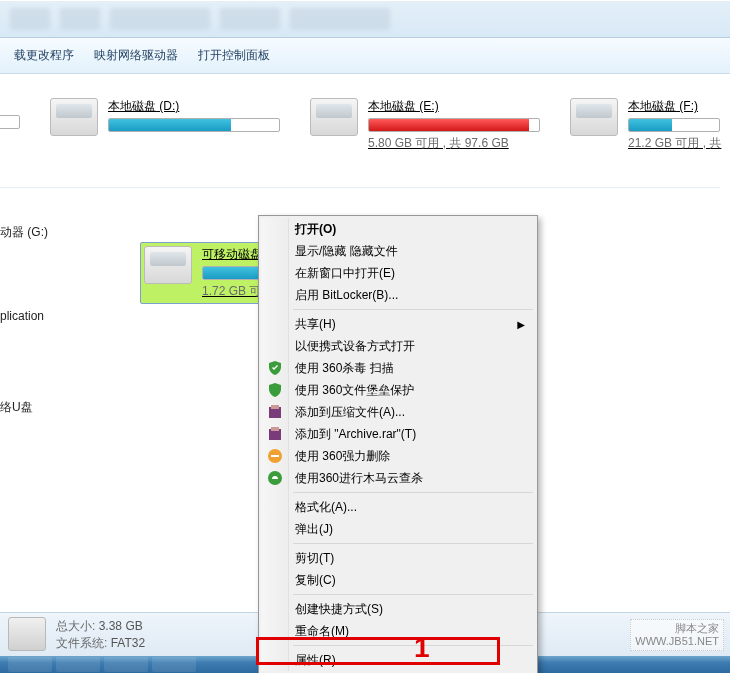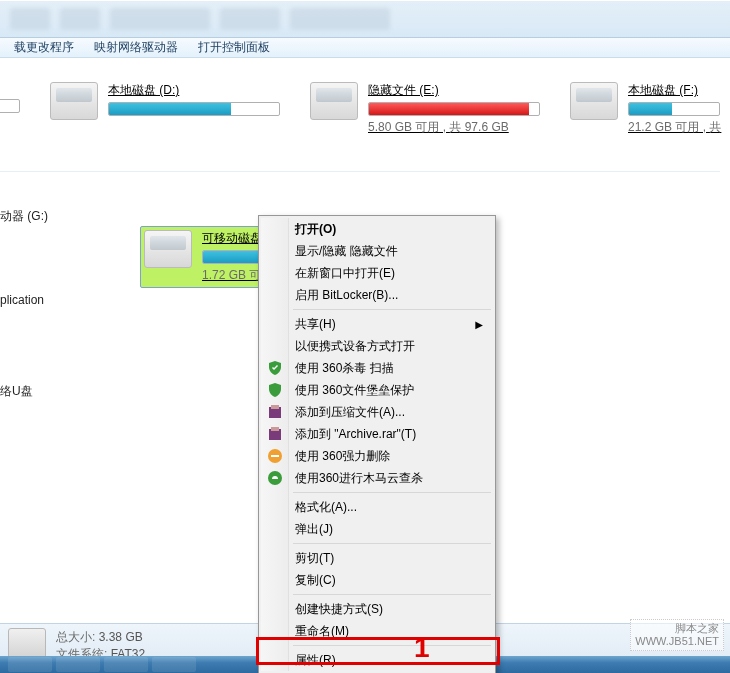--- a/index.html
+++ b/index.html
@@ -3,53 +3,53 @@
 <meta charset="utf-8">
 <style>
   * { box-sizing: border-box; margin: 0; padding: 0; font-family: "Microsoft YaHei", "Segoe UI", Tahoma, sans-serif; }
   body { width: 730px; height: 673px; overflow: hidden; background: #fff; position: relative; font-size: 12px; color: #000; }
 
   .titlebar { height: 38px; background: linear-gradient(#e4eff8,#d8e9f6); border-bottom: 1px solid #b8cee0; display:flex; align-items:center; gap:10px; padding:4px 10px; box-shadow: 0 1px 0 #fff inset;}
   .titlebar .blur { width:60px; height:22px; background:rgba(200,215,228,.7); border-radius:3px; filter:blur(2px);}
   .titlebar .blur.sm{width:40px}
   .titlebar .blur.lg{width:100px}
 
-  .toolbar { height: 20px; background: linear-gradient(#f6fbff,#e3f1fb); border-bottom: 1px solid #c9dceb; display:flex; align-items:center; padding-left:4px; }
+  .toolbar { height: 36px; background: linear-gradient(#f6fbff,#e3f1fb); border-bottom: 1px solid #c9dceb; display:flex; align-items:center; padding-left:4px; }
   .toolbar .btn { padding:4px 10px; color:#1a3b5d; cursor:default; }
 
   .content { position:relative; height: 540px; overflow:hidden; padding-left:0; }
   .drives-row { display:flex; gap:30px; padding:24px 0 8px 0; margin-left:-90px;}
   .drive { width:230px; display:flex; gap:10px; }
   .drive.sel { background:#bef264; border:1px solid #7da2ce; border-radius:2px; padding:3px;margin-top:44px;}
   .hdd-icon { width:48px; height:38px; position:relative; flex:0 0 48px;}
   .hdd-icon::before{content:"";position:absolute;inset:0;background:linear-gradient(#f5f5f5,#d8d8d8);border:1px solid #bbb;border-radius:3px;}
   .hdd-icon::after{content:"";position:absolute;left:6px;right:6px;top:6px;height:14px;background:linear-gradient(#e0e6ea,#c0c8ce);border-radius:2px;}
   .drive-info{flex:1;min-width:0;text-decoration:underline;}
   .drive-name{padding-bottom:3px;}
   .bar{height:14px;width:100%;background:#fff;border:1px solid #b0b0b0;border-radius:2px;overflow:hidden;position:relative;}
   .bar .fill{height:100%;background:linear-gradient(#3fc2e0,#1a9cc4);}
   .bar .fill.red{background:linear-gradient(#ff5a5a,#d41818);}
   .drive-free{color:#6a6a6a;padding-top:3px;white-space:nowrap;}
 
   .section-hdr{color:#1a3b7a;padding:6px 0 4px 0;border-bottom:1px solid #e8eef5;margin-left:-90px;margin-right:10px;}
   .side-entry{position:absolute;left:0;color:#222;white-space:nowrap;}
 
-  .context-menu{position:absolute;left:258px;top:215px;width:238px;background:#f0f0f0;border:1px solid #979797;box-shadow:3px 3px 6px rgba(0,0,0,.28);padding:2px;z-index:50;}
+  .context-menu{position:absolute;left:258px;top:215px;width:280px;background:#f0f0f0;border:1px solid #979797;box-shadow:3px 3px 6px rgba(0,0,0,.28);padding:2px;z-index:50;}
   .cm-gutter{position:absolute;left:2px;top:2px;bottom:2px;width:28px;background:linear-gradient(to right,#f6f6f6,#ededed);border-right:1px solid #e0e0e0;}
   .cm-item{position:relative;display:flex;align-items:center;height:22px;padding-left:34px;padding-right:10px;color:#000;cursor:default;z-index:1;}
   .cm-item.default{font-weight:bold;}
   .cm-sep{position:relative;z-index:1;height:1px;background:#d7d7d7;margin:3px 2px 3px 32px;}
   .cm-arrow{position:absolute;right:10px;font-size:10px;}
   .cm-icon{position:absolute;left:6px;width:16px;height:16px;z-index:2;}
   .cm-icon svg{width:16px;height:16px;}
 
   .red-box{position:absolute;left:256px;top:637px;width:244px;height:28px;border:3px solid #e00000;z-index:60;}
   .red-num{position:absolute;left:414px;top:634px;font:bold 28px/28px Arial;color:#e00000;z-index:61;}
 
-  .statusbar{position:absolute;left:0;right:0;bottom:6px;height:44px;background:linear-gradient(#eef5fb,#dfeaf4);border-top:1px solid #c0d4e6;display:flex;align-items:center;padding-left:56px;gap:20px;font-size:12px;color:#555;}
+  .statusbar{position:absolute;left:0;right:0;bottom:17px;height:44px;background:linear-gradient(#eef5fb,#dfeaf4);border-top:1px solid #c0d4e6;display:flex;align-items:center;padding-left:56px;gap:20px;font-size:12px;color:#555;}
   .statusbar .lbl{color:#6a6a6a;}
   .statusbar .big-ico{position:absolute;left:8px;top:4px;width:38px;height:34px;background:linear-gradient(#f0f0f0,#d0d0d0);border:1px solid #b8b8b8;border-radius:3px;}
 
   .taskbar{position:absolute;left:0;right:0;bottom:0;height:17px;background:linear-gradient(#6fa6cf,#3d7bb0 40%,#2c6aa0);z-index:5;}
   .taskbar .pin{position:absolute;top:1px;width:44px;height:15px;background:rgba(255,255,255,.1);border-radius:2px;}
   .watermark{position:absolute;right:6px;bottom:22px;color:#888;font-size:11px;text-align:right;line-height:13px;z-index:70;background:rgba(255,255,255,.55);padding:2px 4px;border:1px dotted #ccc;margin-left:15px;}
 </style>
 </head>
 <body>
 
@@ -89,21 +89,21 @@
         <div class="drive-name">本地磁盘 (D:)</div>
         <div class="bar">
             <div class="fill" style="width:72%"></div>
           </div>
       </div>
     </div>
 
     <div class="drive">
       <div class="hdd-icon"></div>
       <div class="drive-info">
-        <div class="drive-name">隐藏文件 (E:)</div>
+        <div class="drive-name">本地磁盘 (E:)</div>
         <div class="bar">
             <div class="fill red" style="width:94%"></div>
           </div>
         <div class="drive-free">5.80 GB 可用 , 共 97.6 GB</div>
       </div>
     </div>
 
     <div class="drive" style="width:150px">
       <div class="hdd-icon"></div>
       <div class="drive-info">

